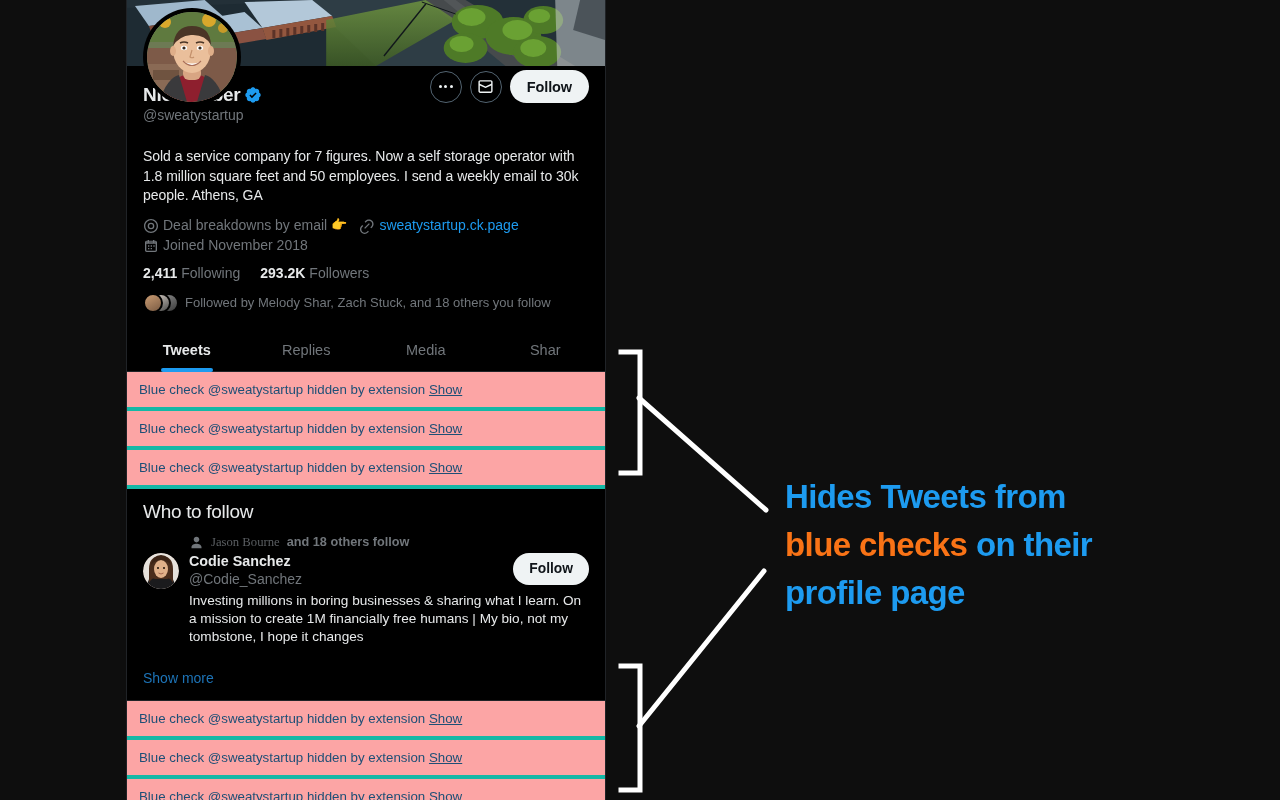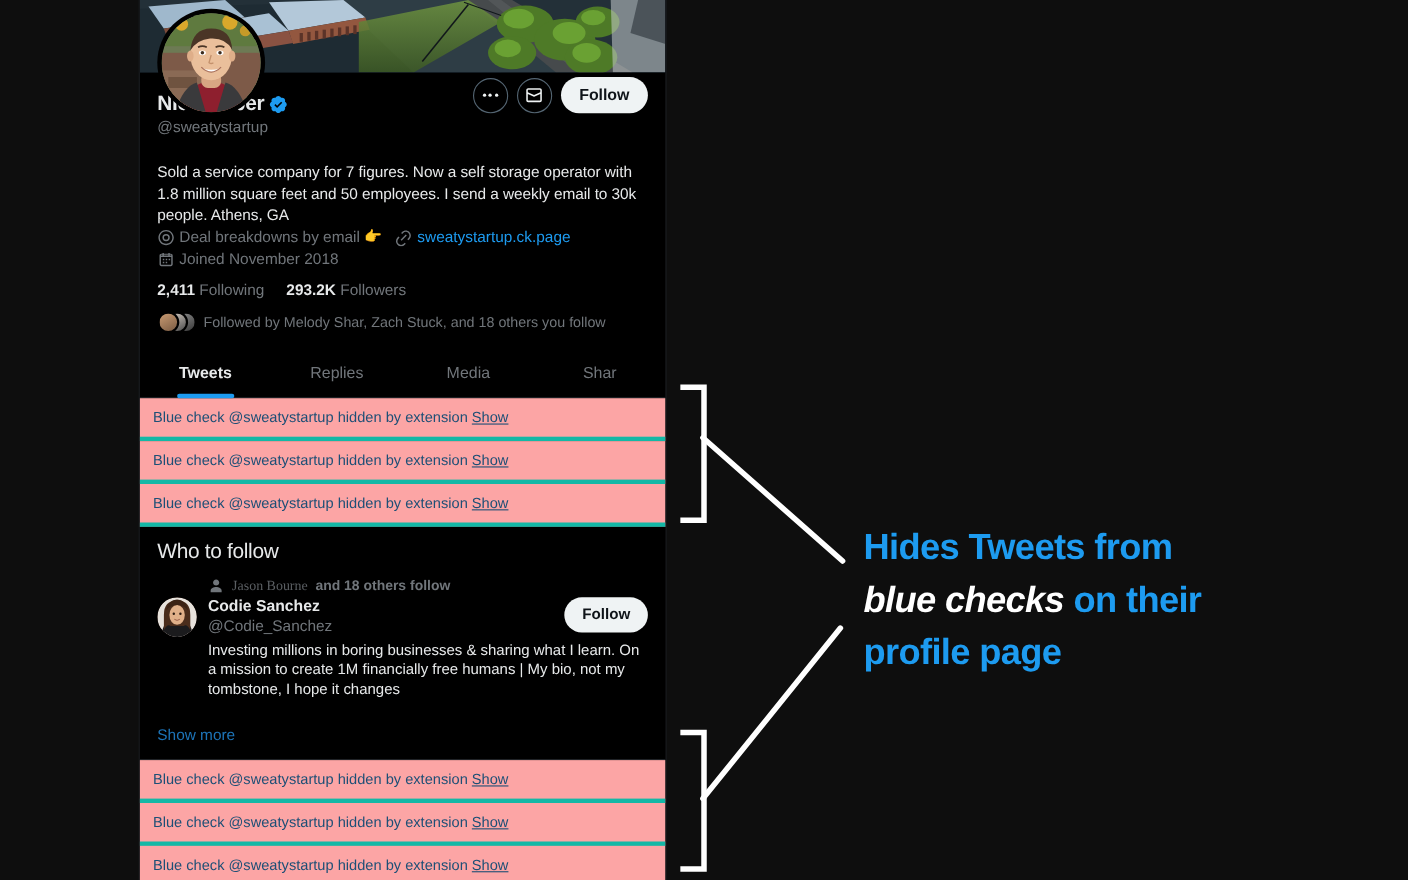--- a/index.html
+++ b/index.html
@@ -66,21 +66,21 @@
   .dispname {
     font-size:19px; font-weight:bold; color:#e7e9ea;
     letter-spacing:-0.3px; display:flex; align-items:center; gap:4px;
   }
   .verified { width:18px; height:18px; flex:none; }
   .handle { font-size:14px; color:#71767b; margin-top:1px; }
   .bio {
     font-size:14px; color:#e7e9ea; margin-top:24px;
     line-height:19.5px; letter-spacing:-0.05px;
   }
-  .meta { font-size:14px; color:#71767b; line-height:18px; }
+  .meta { margin-top:10px; font-size:14px; color:#71767b; line-height:18px; }
   .meta-row { display:flex; align-items:center; flex-wrap:wrap; gap:4px; }
   .meta-row + .meta-row { margin-top:2px; }
   .meta svg { width:16px; height:16px; fill:#71767b; flex:none; position:relative; top:1px; }
   .meta a { color:#1d9bf0; text-decoration:none; }
   .emoji { font-size:13px; }
 
   .counts { margin-top:11px; font-size:14px; color:#71767b; display:flex; gap:20px; }
   .counts b { color:#e7e9ea; font-weight:bold; }
   .counts span { cursor:pointer; }
 
@@ -164,21 +164,21 @@
   
   .annotation-svg {
     position:absolute; left:0; top:0; width:1280px; height:800px;
     pointer-events:none; z-index:20;
   }
   .annot-text {
     position:absolute; left:785px; top:473px; width:420px;
     font-size:33px; font-weight:bold; line-height:48px;
     letter-spacing:-0.6px; color:#1d9bf0;
   }
-  .annot-text .w { color:#ffffff;font-style:italic; }
+  .annot-text .w { color:#f97316; }
 </style>
 </head>
 <body>
 
 <div id="root">
 
   <div class="column">
 
     <div class="banner">
       <svg viewBox="0 0 480 66" preserveAspectRatio="none">

